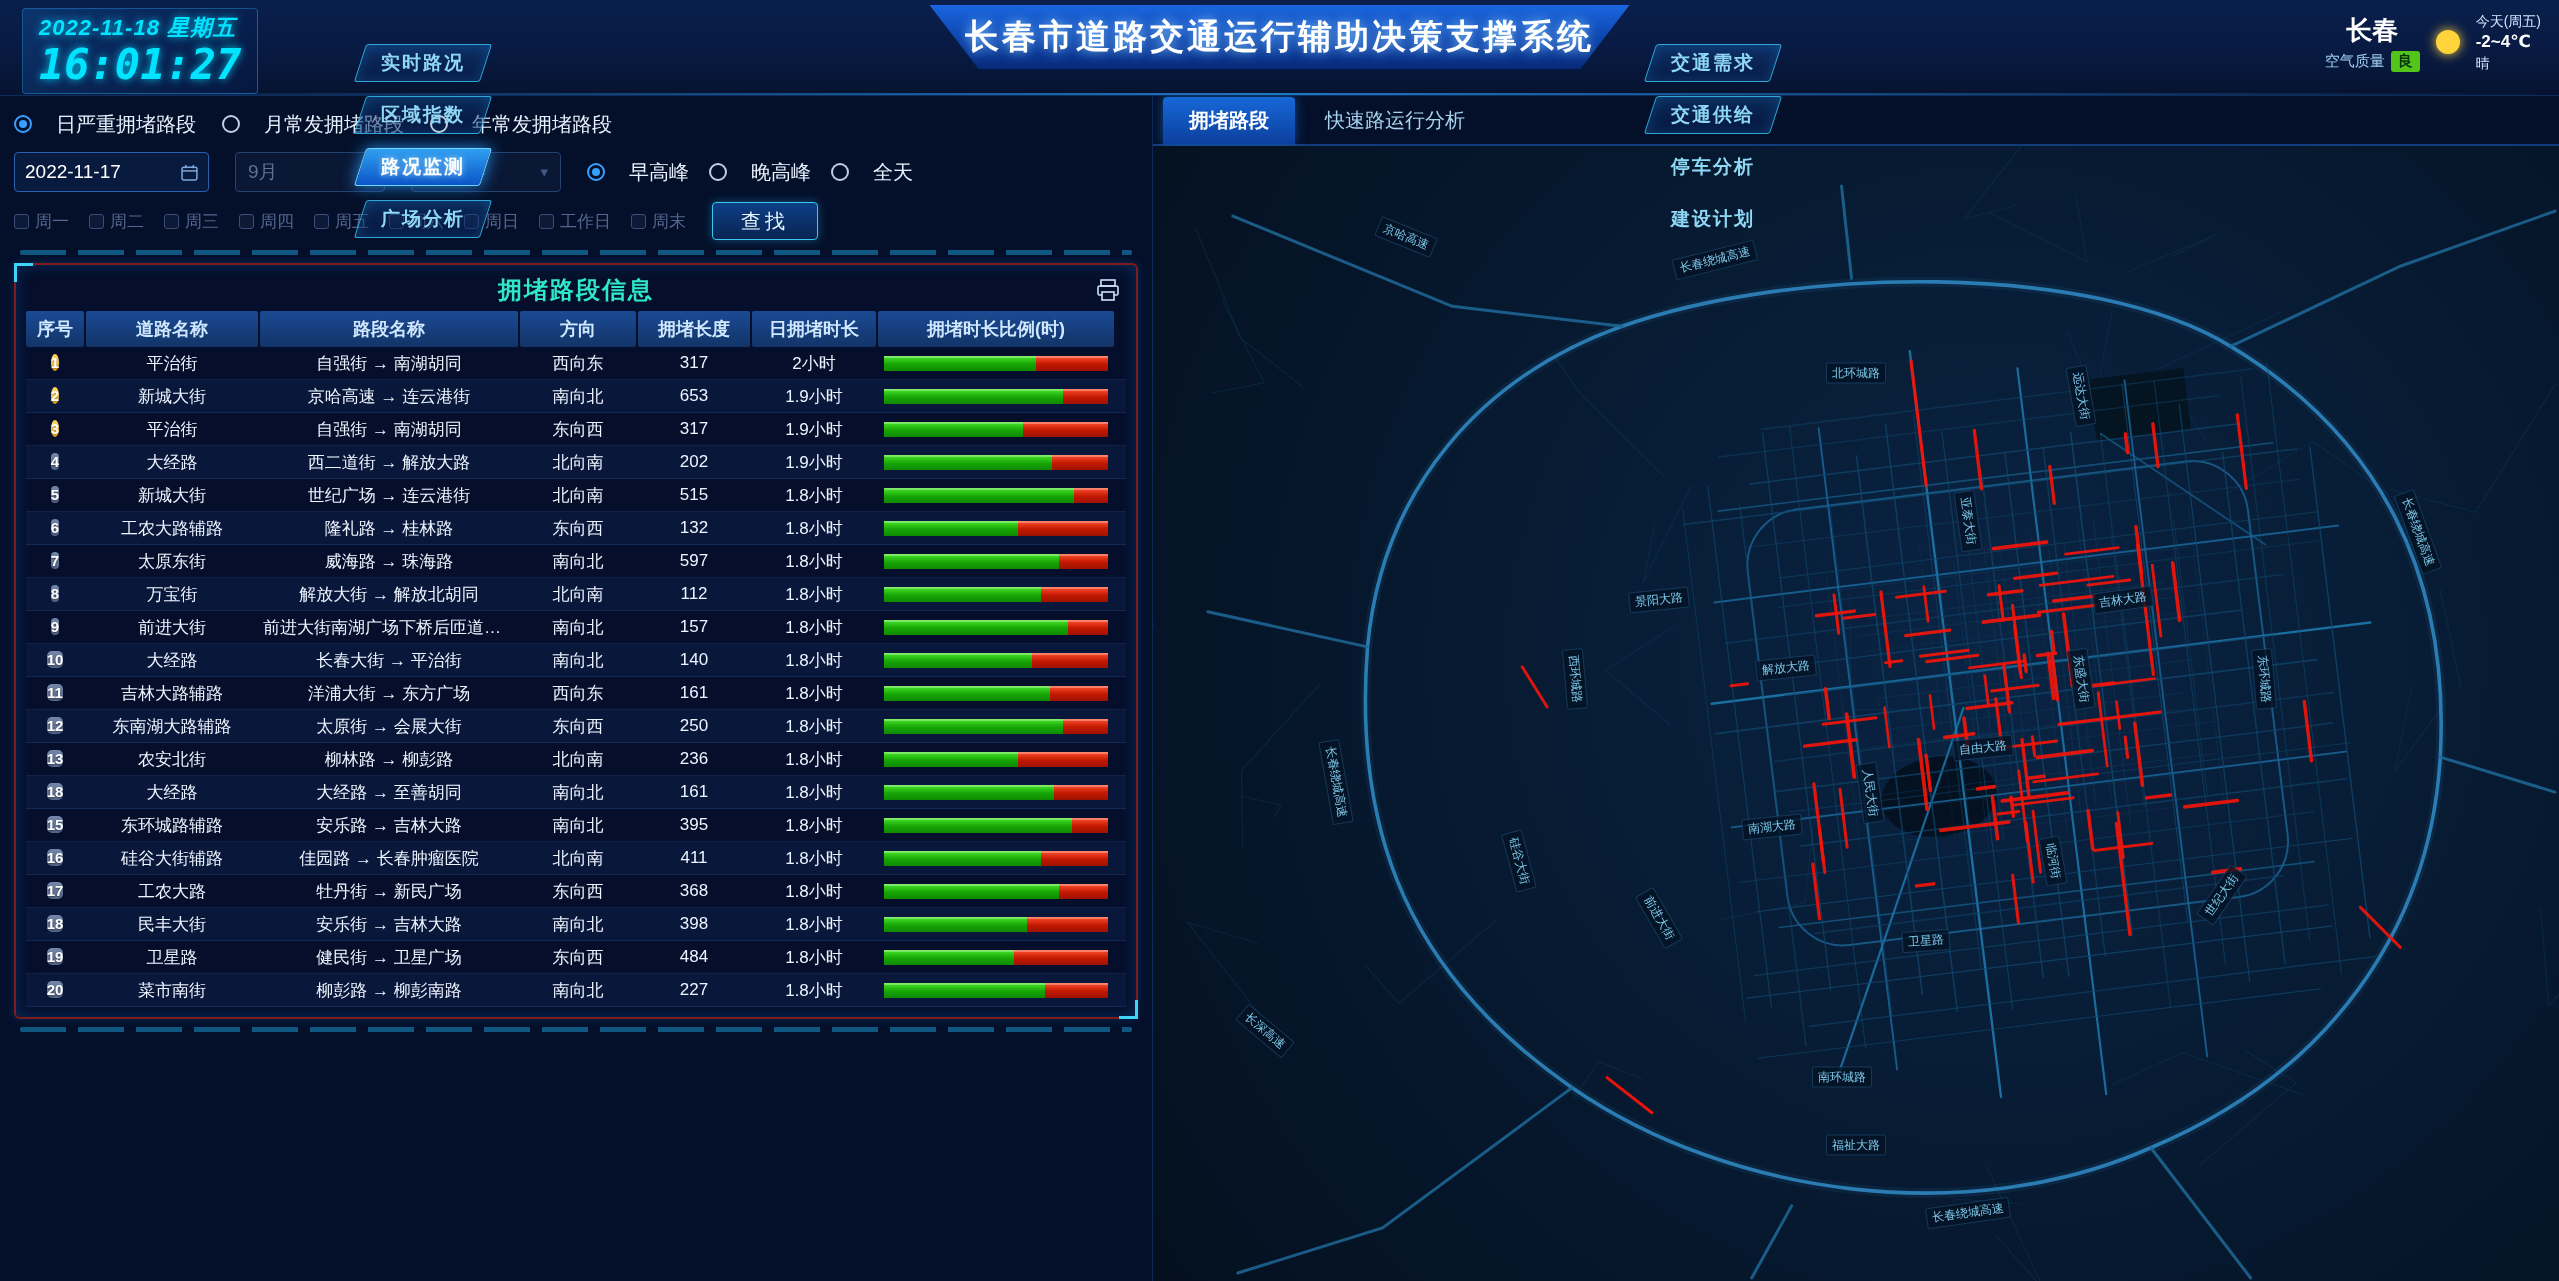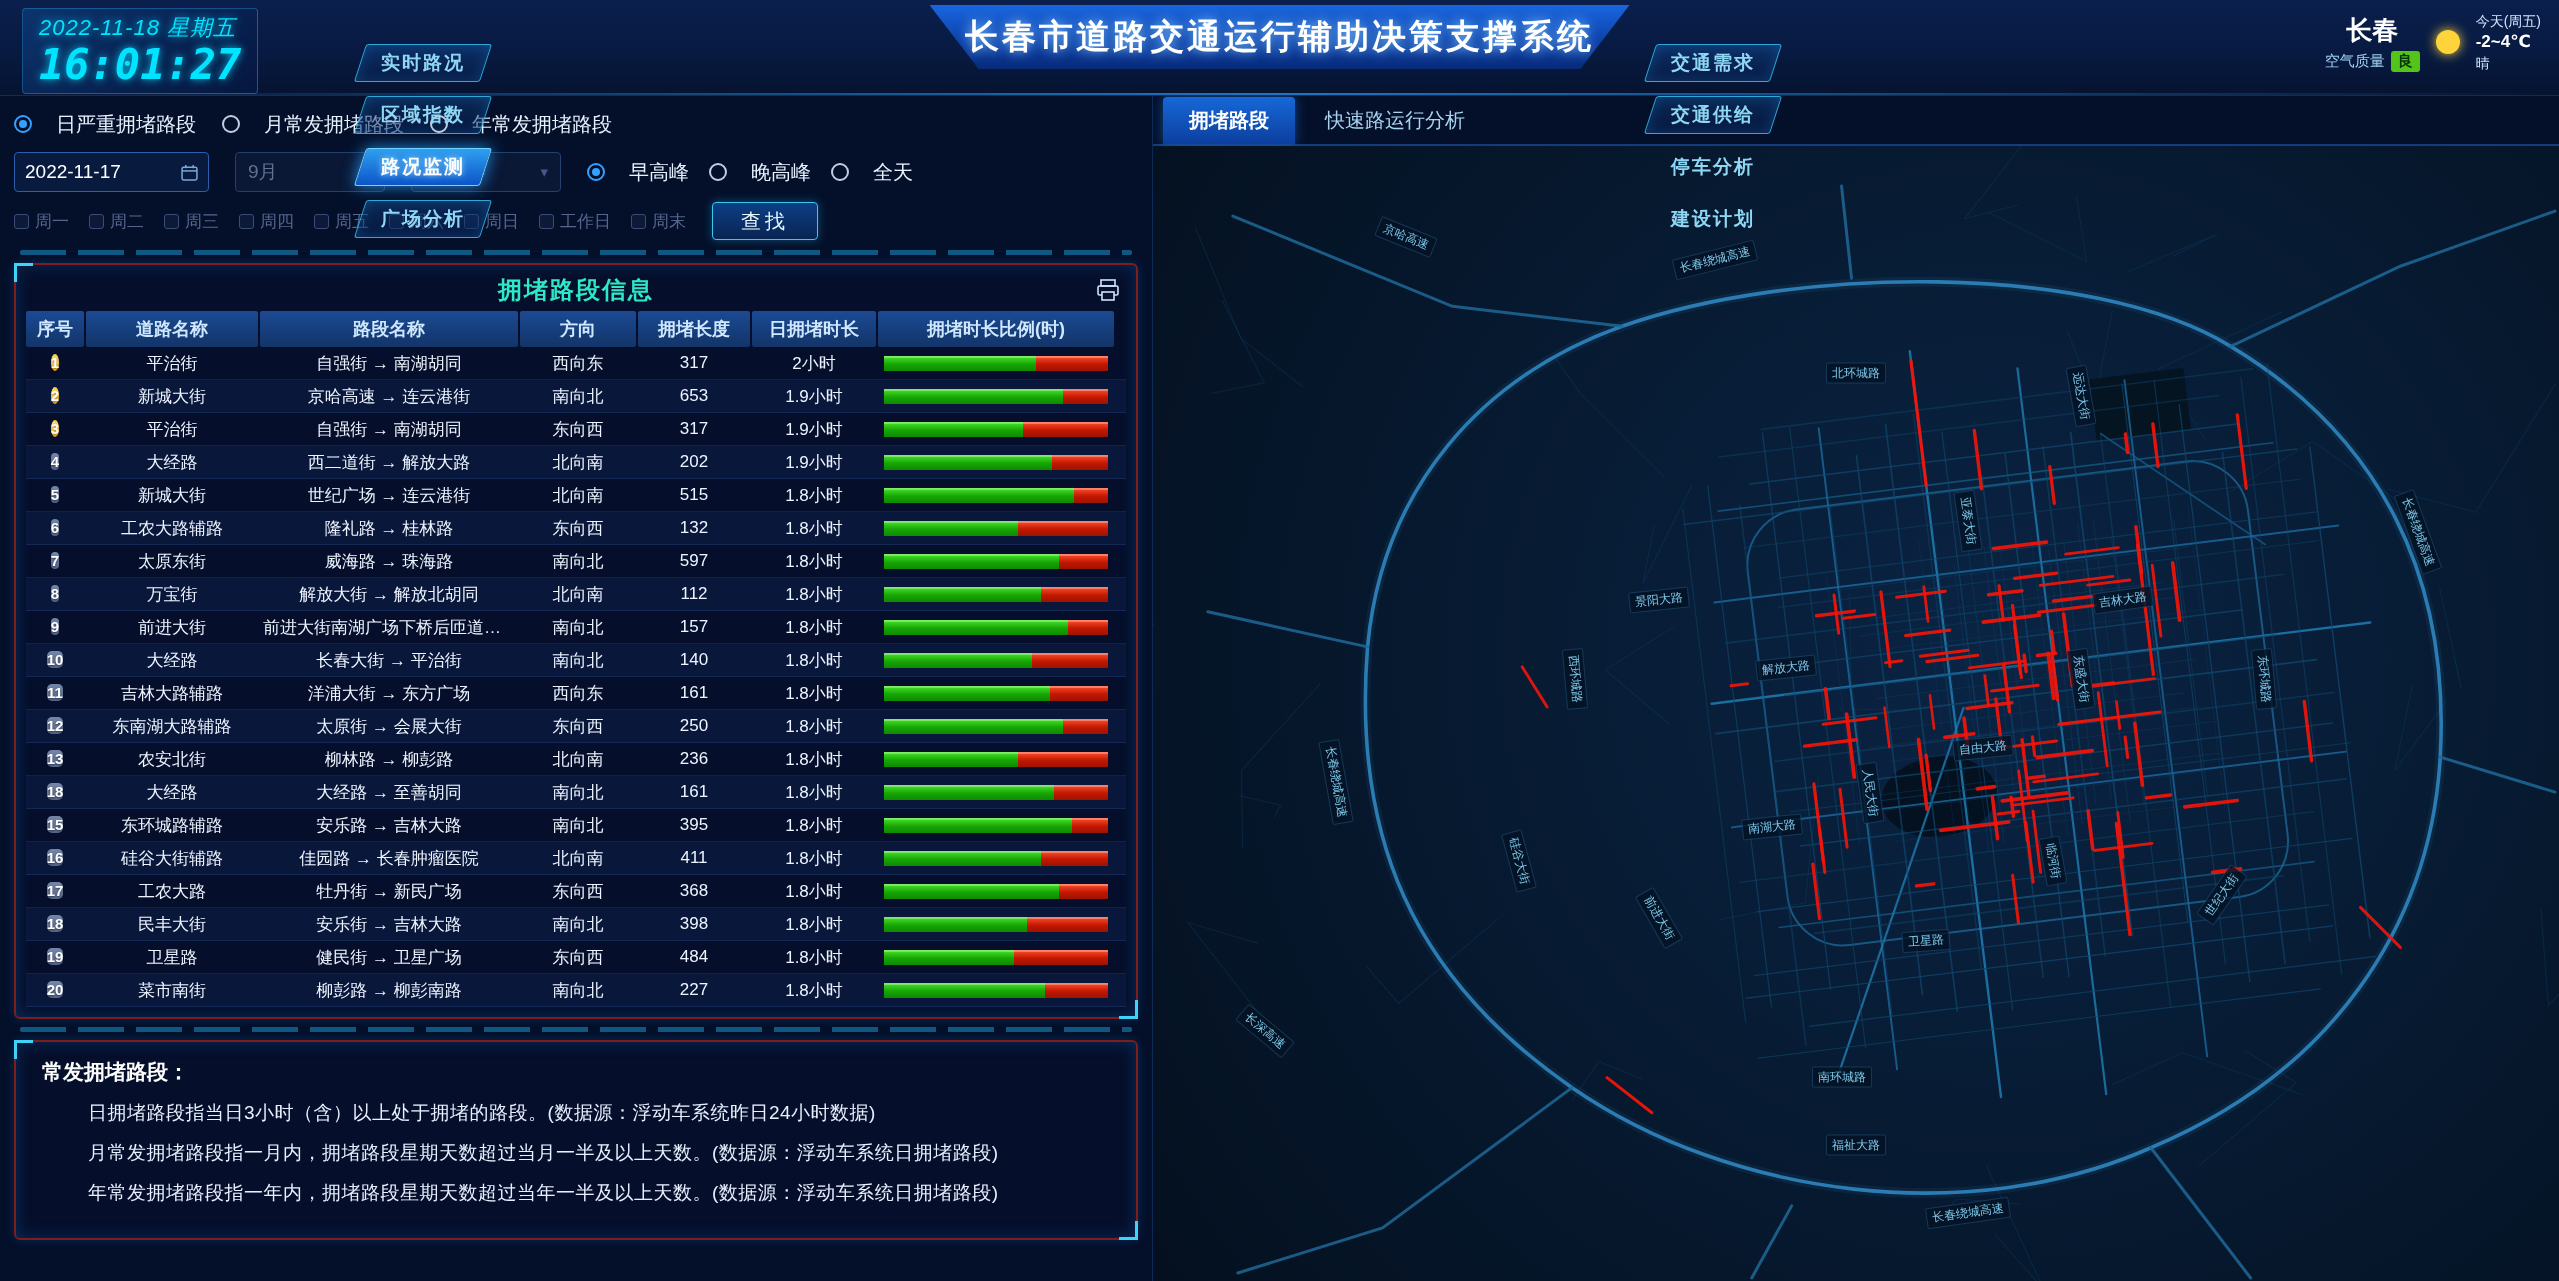--- a/index.html
+++ b/index.html
@@ -18,21 +18,21 @@
   .topbar::after {
     content:""; position:absolute; left:0; right:0; bottom:0; height:2px;
     background: linear-gradient(90deg, transparent, rgba(40,160,255,.7), transparent);
   }
   .datetime {
     position:absolute; left:22px; top:8px; padding:4px 16px 6px;
     background: linear-gradient(135deg, rgba(15,70,140,.55), rgba(6,24,66,.85));
     border:1px solid rgba(40,150,220,.45); border-radius:4px;
     color:#00e4ff; text-shadow:0 0 9px rgba(0,220,255,.85); font-style: italic;
   }
-  .dt-date { font-size:22px; font-weight:normal; letter-spacing:1px; }
+  .dt-date { font-size:22px; font-weight:bold; letter-spacing:1px; }
   .dt-time { font-size:42px; font-weight:bold; line-height:1.05; font-family:"DejaVu Sans Mono", monospace; }
   .navgroup { position:absolute; top:44px; display:flex; gap:14px;flex-direction:column; }
   .nav-left { left:360px; }
   .nav-right { left:1650px; }
   .nav-btn {
     position:relative; width:126px; height:38px; cursor:pointer;
     display:flex; align-items:center; justify-content:center;
   }
   .nav-btn::before {
     content:""; position:absolute; inset:0; transform:skewX(-18deg);
@@ -599,28 +599,20 @@
                   <div class="g" style="width: 72%;"></div>
                   <div class="r" style="width: 28%;"></div>
                 </div>
               </div>
             </div>
           </div>
       </section>
 
       <div class="dash-sep"></div>
 
-      <section class="panel notes-panel">
-        <div class="notes-title">常发拥堵路段：</div>
-        <div id="notes-lines">
-            <div class="note-line">日拥堵路段指当日3小时（含）以上处于拥堵的路段。(数据源：浮动车系统昨日24小时数据)</div>
-            <div class="note-line">月常发拥堵路段指一月内，拥堵路段星期天数超过当月一半及以上天数。(数据源：浮动车系统日拥堵路段)</div>
-            <div class="note-line">年常发拥堵路段指一年内，拥堵路段星期天数超过当年一半及以上天数。(数据源：浮动车系统日拥堵路段)</div>
-          </div>
-      </section>
     </aside>
 
     <section class="map-panel">
       <div class="map-tabs" id="map-tabs">
           <div class="tab active">拥堵路段</div>
           <div class="tab">快速路运行分析</div>
         </div>
       <div class="map-area">
         <svg id="map-svg" preserveAspectRatio="none" viewBox="0 0 1409 1133">
             <path d="M 1390.812485575676 761.5860819816589 L 1398.4052494764328 857.7584052085876 L 1481.470568537712 772.6703429222107" fill="none" stroke="#0d3a5a" stroke-width="1.1" opacity="0.45" stroke-linecap="round"></path>

